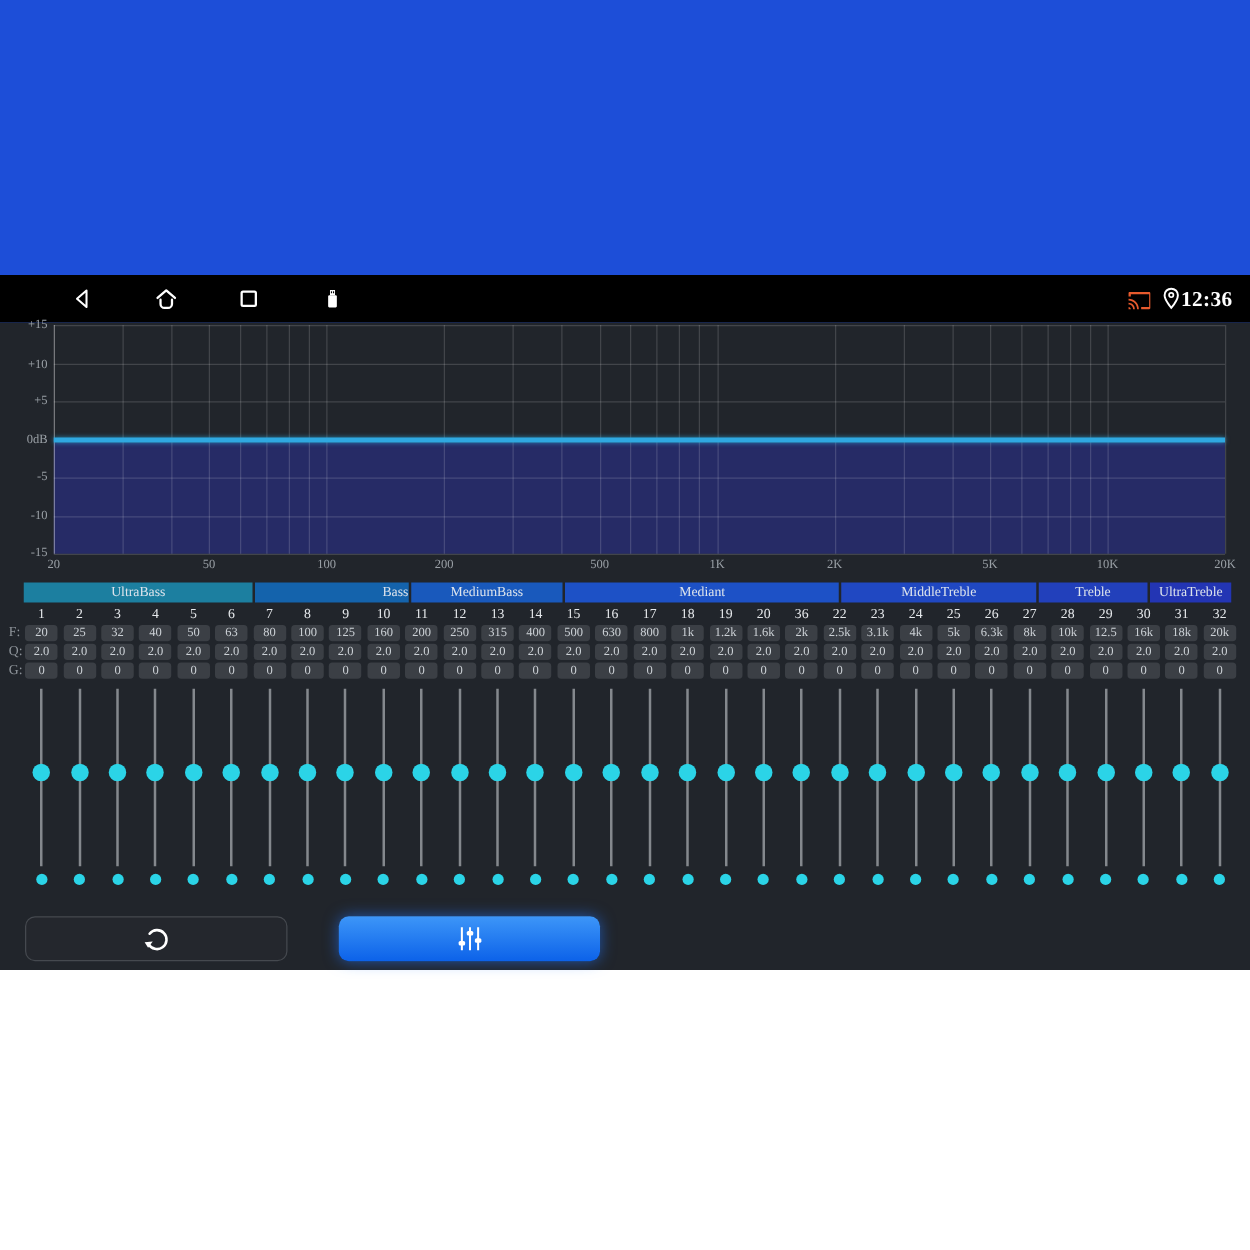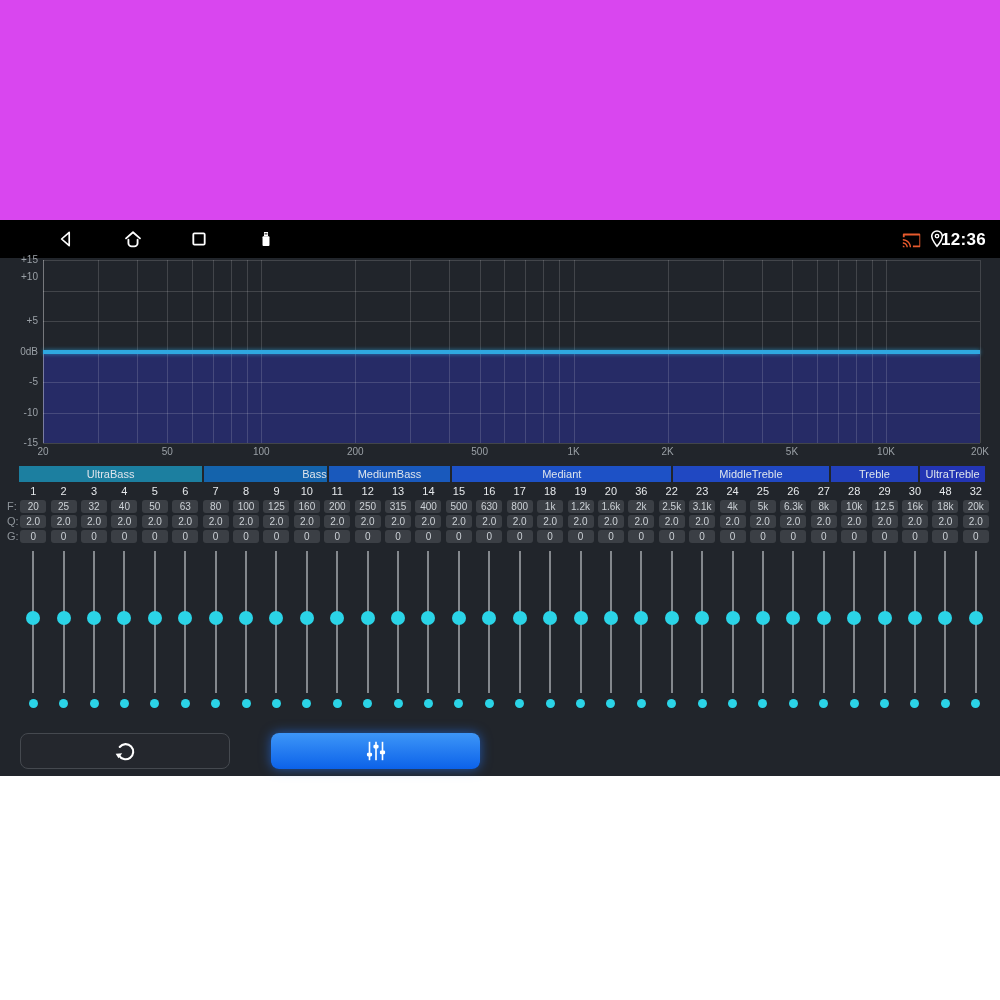--- a/index.html
+++ b/index.html
@@ -1,19 +1,19 @@
 <!DOCTYPE html>
 <html><head>
 <meta charset="utf-8">
 <style>
   html,body{margin:0;padding:0;}
   body{width:1000px;height:1000px;background:#ffffff;font-family:"Liberation Sans",sans-serif;
        -webkit-font-smoothing:antialiased;overflow:hidden;}
   .page{position:relative;width:1000px;height:1000px;background:#ffffff;}
-  .app{position:absolute;left:0;top:0;width:1000px;height:776px;background:#d946ef;}
+  .app{position:absolute;left:0;top:0;width:1000px;height:776px;background:#1d4ed8;font-family:Liberation Serif, serif;}
 
   
   .statusbar{position:absolute;left:0;top:220px;width:1000px;height:38px;background:#000;}
   .sb-icon{position:absolute;top:8px;width:22px;height:22px;}
   .sb-icon svg{width:22px;height:22px;display:block;}
   .sb-back{left:55px;} .sb-home{left:122px;} .sb-recents{left:188px;} .sb-usb{left:255px;}
   .sb-cast{left:901px;top:9px;width:20px;height:20px;}
   .sb-pin{left:926px;top:8px;}
   .sb-time{position:absolute;right:14px;top:10px;color:#fff;font-size:17px;font-weight:bold;letter-spacing:.3px;}
 
@@ -111,21 +111,21 @@
       </div>
       <div class="sb-time">12:36</div>
     </div>
 
     <div class="content">
       <div class="plot" id="plot">
           <div class="eq-fill" style="top: 93.5px; height: 89.5px; background: rgb(38, 43, 102);"></div>
           <div class="hline" style="top: 0px;"></div>
           <div class="ylab" style="top: -5px;">+15</div>
           <div class="hline" style="top: 30.5px;"></div>
-          <div class="ylab" style="top: 12px; text-align: right;">+10</div>
+          <div class="ylab" style="top: 27px; text-align: right;">+10</div>
           <div class="hline" style="top: 61px;"></div>
           <div class="ylab" style="top: 56px;">+5</div>
           <div class="hline" style="top: 91.5px;"></div>
           <div class="ylab" style="top: 86.5px;">0dB</div>
           <div class="hline" style="top: 122px;"></div>
           <div class="ylab" style="top: 117px;">-5</div>
           <div class="hline" style="top: 152.5px;"></div>
           <div class="ylab" style="top: 147.5px;">-10</div>
           <div class="hline" style="top: 183px;"></div>
           <div class="ylab" style="top: 178px;">-15</div>
@@ -285,21 +285,21 @@
           <div class="col">
             <div>28</div>
           </div>
           <div class="col">
             <div>29</div>
           </div>
           <div class="col">
             <div>30</div>
           </div>
           <div class="col">
-            <div>48</div>
+            <div>31</div>
           </div>
           <div class="col">
             <div>32</div>
           </div>
         </div>
       <div class="colrow boxrow frow" id="frow">
           <div class="col">
             <div class="vbox">20</div>
           </div>
           <div class="col">

